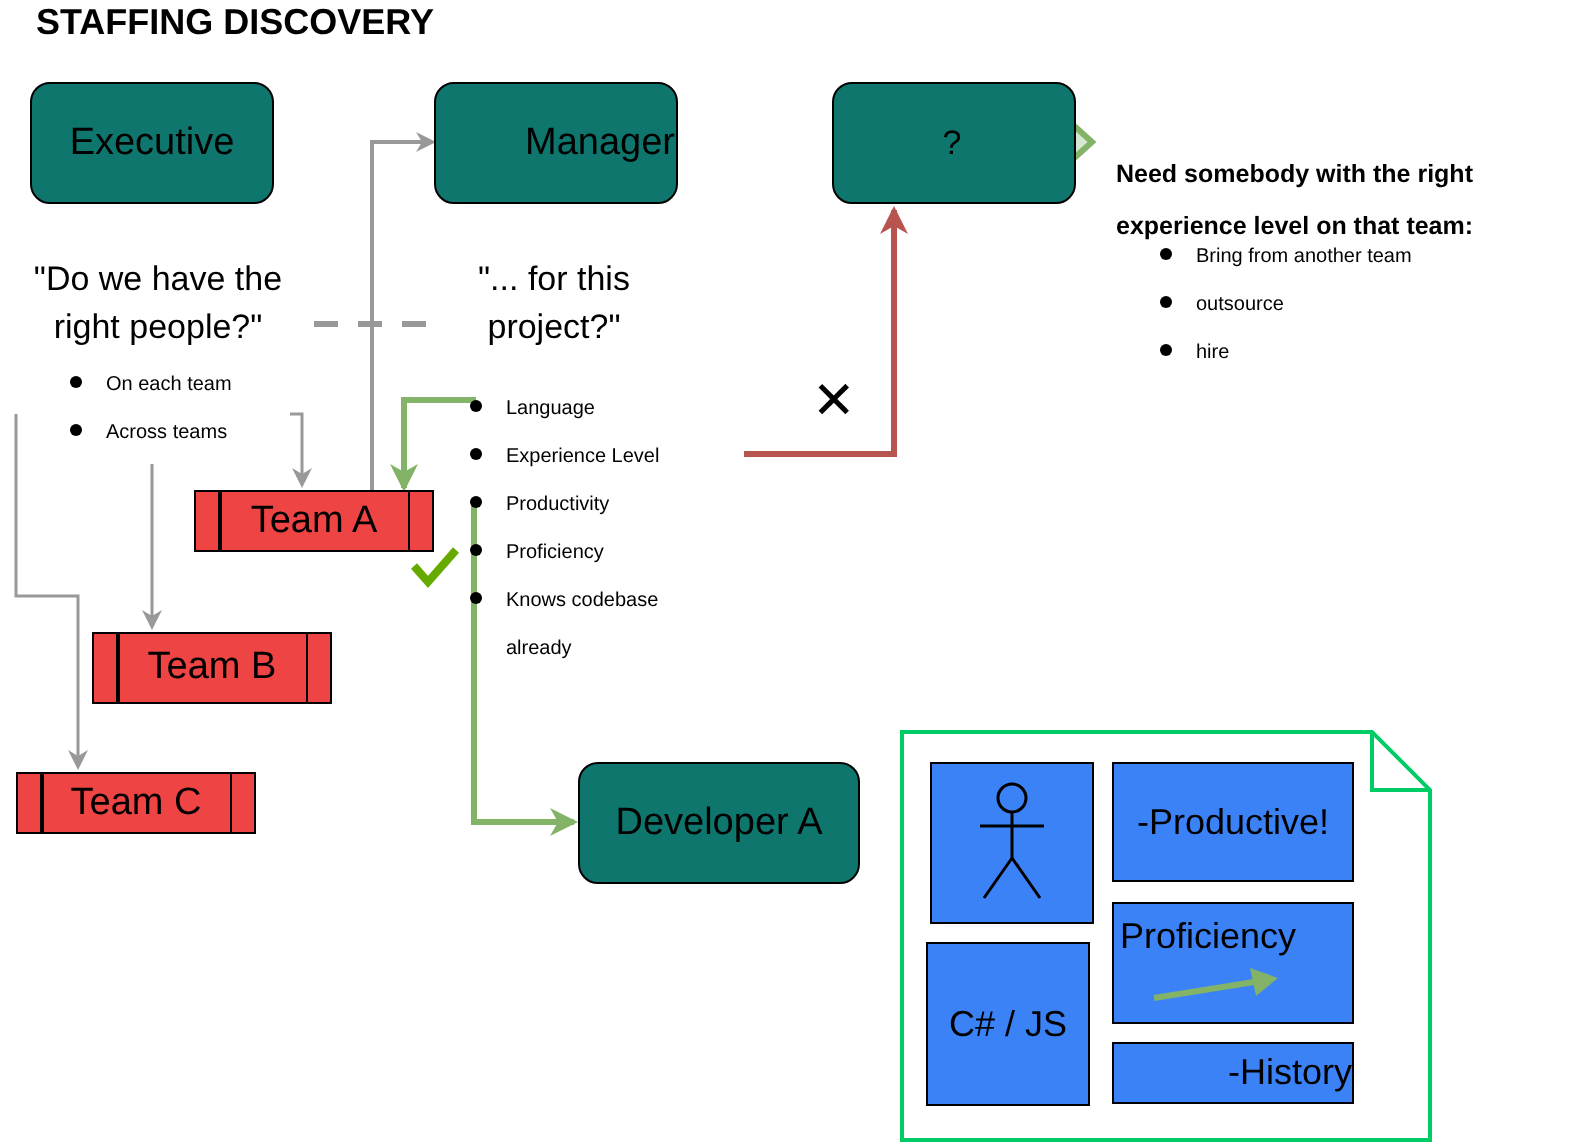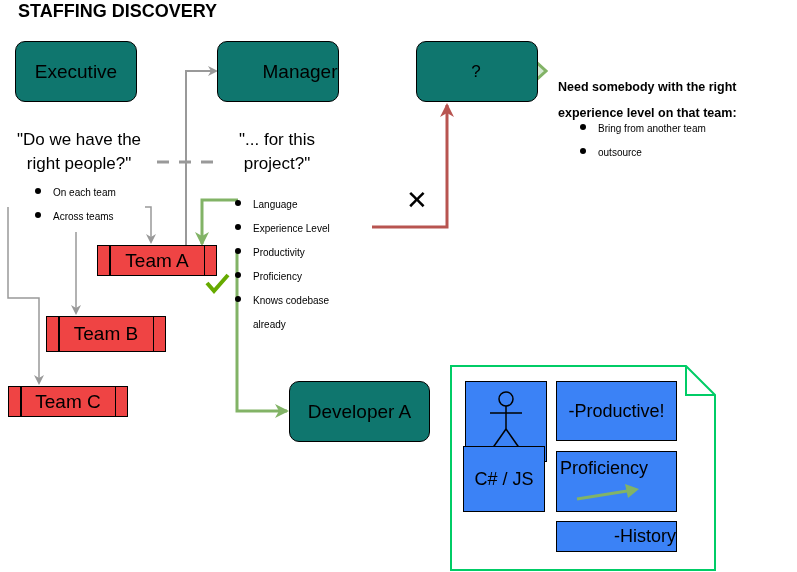--- a/index.html
+++ b/index.html
@@ -115,32 +115,33 @@
 
 <div class="xmark" data-name="reject-x-icon">✕</div>
 
 <div class="need" data-name="need-note">
   <div data-name="need-note-line1">Need somebody with the right</div>
   <div data-name="need-note-line2">experience level on that team:</div>
 </div>
 <ul class="blist" data-name="staffing-options" style="left:578px;top:117px;line-height:24px;">
   <li data-name="option-item">Bring from another team</li>
   <li data-name="option-item">outsource</li>
+  <li data-name="option-item">hire</li>
 </ul>
 
 <div class="sbox" data-name="avatar-box" style="left:465px;top:381px;width:82px;height:81px;">
   <svg width="40" height="66" viewBox="0 0 40 66" data-name="person-icon">
     <circle cx="20" cy="10" r="7" fill="none" stroke="#000" stroke-width="1.5"></circle>
     <line x1="20" y1="17" x2="20" y2="40" stroke="#000" stroke-width="1.5"></line>
     <line x1="4" y1="24" x2="36" y2="24" stroke="#000" stroke-width="1.5"></line>
     <line x1="20" y1="40" x2="6" y2="60" stroke="#000" stroke-width="1.5"></line>
     <line x1="20" y1="40" x2="34" y2="60" stroke="#000" stroke-width="1.5"></line>
   </svg>
 </div>
-<div class="sbox" data-name="skills-box" style="left:463px;top:446px;width:82px;height:66px;">
+<div class="sbox" data-name="skills-box" style="left:463px;top:471px;width:82px;height:82px;">
   <span data-name="skills-label">C# / JS</span>
 </div>
 <div class="sbox" data-name="productive-box" style="left:556px;top:381px;width:121px;height:60px;">
   <span data-name="productive-label">-Productive!</span>
 </div>
 <div class="sbox" data-name="proficiency-box" style="left:556px;top:451px;width:121px;height:61px;flex-direction:column;align-items:flex-start;justify-content:flex-start;padding:6px 0 0 3px;">
   <span data-name="proficiency-label">Proficiency</span>
   <svg width="70" height="22" data-name="trend-up-arrow-icon" style="margin-left:15px;margin-top:2px;">
     <line x1="2" y1="18" x2="52" y2="10" stroke="#82b366" stroke-width="3"></line>
     <path d="M50,3 L64,8 L53,17 Z" fill="#82b366"></path>

